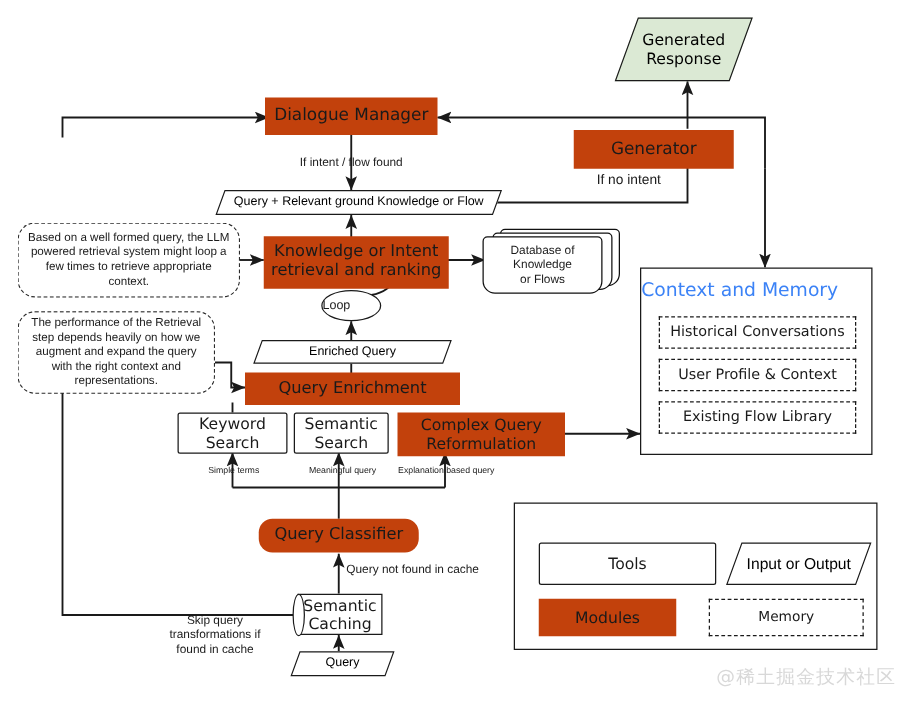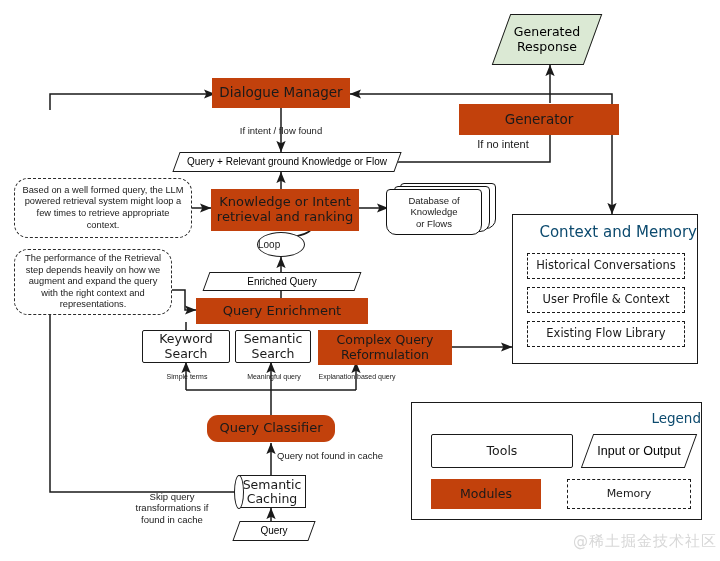--- a/index.html
+++ b/index.html
@@ -84,23 +84,23 @@
   
   .container{
     position:absolute;
     box-sizing:border-box;
     background:#ffffff;
     border:1.6px solid #1a1a1a;
   }
   .container-title{
     position:absolute;
     left:0; right:0;
-    text-align:right;
-    font-family:"DejaVu Sans", sans-serif;
-    color:#0c4a6e;
+    text-align:left;
+    font-family:"DejaVu Sans", sans-serif;
+    color:#3b82f6;
   }
   
   .ellipse{
     position:absolute;
     box-sizing:border-box;
     border:1.6px solid #1a1a1a;
     border-radius:50%;
     background:#ffffff;
     display:flex;align-items:center;justify-content:flex-start;
     font-family:"Liberation Sans", sans-serif;
@@ -223,21 +223,21 @@
 
   <div class="io green" style="left:501px;top:14px;width:92px;height:51px;">
     <div class="io-label" style="font-family:'DejaVu Sans',sans-serif;font-size:12.5px;white-space:pre-line;">Generated
 Response</div>
   </div>
 
   <div class="node module" style="left:212px;top:78px;width:138px;height:30px;font-size:13.5px;">
     <span>Dialogue Manager</span>
   </div>
 
-  <div class="node module" style="left:459px;top:104px;width:160px;height:31px;font-size:13.5px;">
+  <div class="node module" style="left:459px;top:104px;width:128px;height:31px;font-size:13.5px;">
     <span>Generator</span>
   </div>
 
   <div class="elabel" style="left:211px;top:125px;width:140px;font-size:9.5px;">If intent / flow found</div>
 
   <div class="elabel" style="left:453px;top:138px;width:100px;font-size:11px;">If no intent</div>
 
   <div class="io" style="left:176px;top:152px;width:222px;height:20px;">
     <div class="io-label" style="font-size:10px;">Query + Relevant ground Knowledge or Flow</div>
   </div>
@@ -322,21 +322,20 @@
     </div>
     <div class="node memory" style="left:14px;top:72px;width:158px;height:26px;font-size:11.5px;">
       <span>User Profile &amp; Context</span>
     </div>
     <div class="node memory" style="left:14px;top:106px;width:158px;height:26px;font-size:11.5px;">
       <span>Existing Flow Library</span>
     </div>
   </div>
 
   <div class="container" style="left:411px;top:402px;width:291px;height:118px;">
-    <div class="container-title" style="top:7px;font-size:13.5px;">Legend</div>
 
     <div class="node tool" style="left:19px;top:31px;width:142px;height:34px;font-size:12.5px;">
       <span>Tools</span>
     </div>
 
     <div class="io" style="left:175px;top:31px;width:104px;height:34px;">
       <div class="io-label" style="font-size:12.5px;">Input or Output</div>
     </div>
 
     <div class="node module" style="left:19px;top:76px;width:110px;height:30px;font-size:12.5px;">

